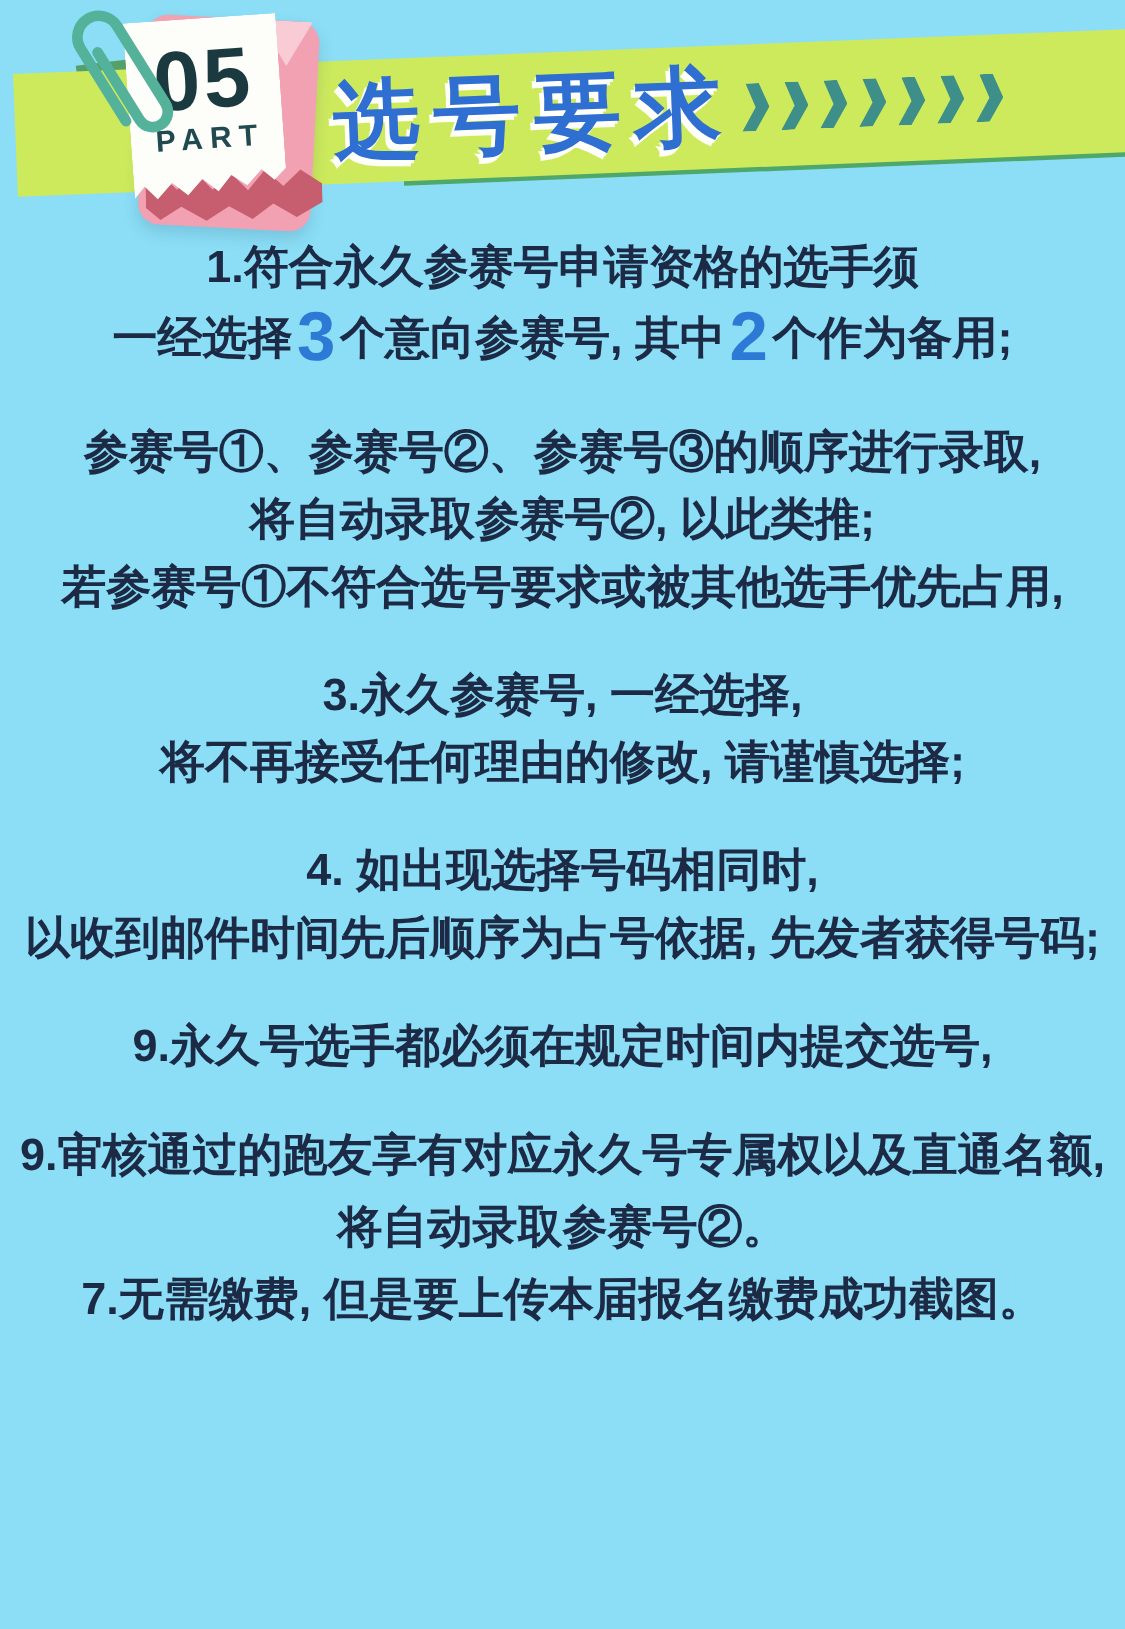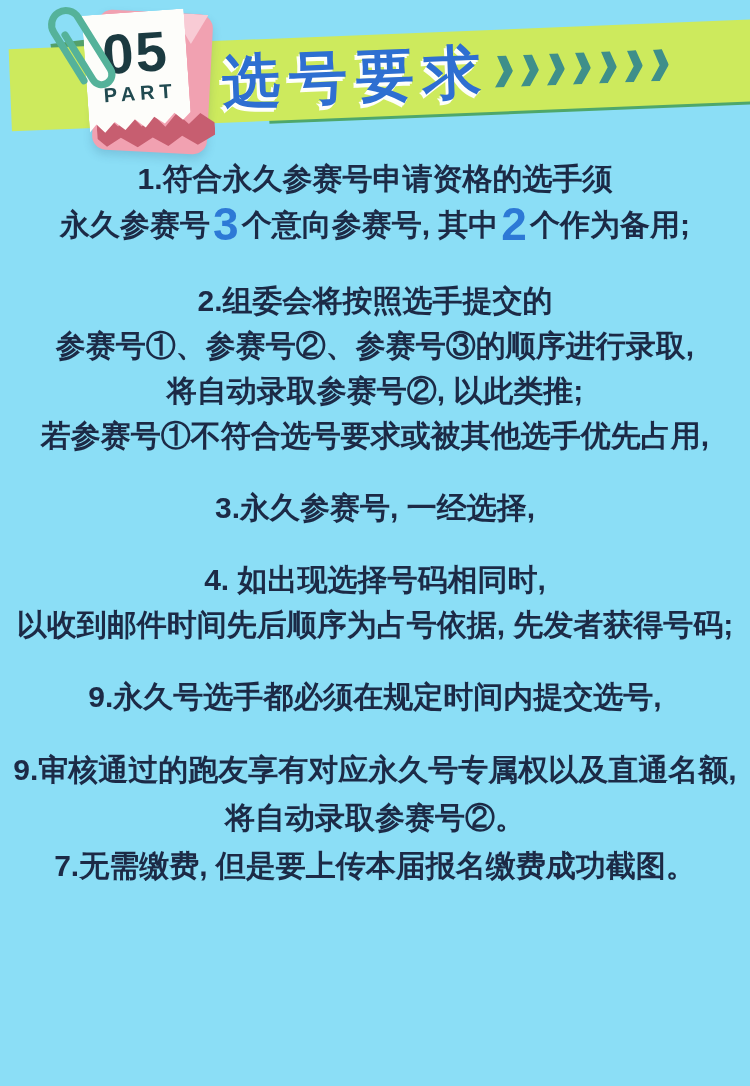--- a/index.html
+++ b/index.html
@@ -118,32 +118,32 @@
       <div class="part-label">PART</div>
     </div>
     <svg class="paperclip" viewBox="0 0 60 104">
       <path d="M16,80 V24 a14,14 0 0 1 28,0 V84 a10,10 0 0 1 -20,0 V32"></path>
     </svg>
   </header>
 
   <main class="content">
     <div class="block b1">
       <p>1.符合永久参赛号申请资格的选手须</p>
-      <p><span>永久参赛号</span><span class="big">3</span><span>个意向参赛号, 其中</span><span class="big">2</span><span>个作为备用;</span></p>
+      <p><span>一经选择</span><span class="big">3</span><span>个意向参赛号, 其中</span><span class="big">2</span><span>个作为备用;</span></p>
     </div>
 
     <div class="block">
-      <p>2.组委会将按照选手提交的</p>
       <p>参赛号①、参赛号②、参赛号③的顺序进行录取,</p>
       <p>将自动录取参赛号②, 以此类推;</p>
       <p>若参赛号①不符合选号要求或被其他选手优先占用,</p>
     </div>
 
     <div class="block">
       <p>3.永久参赛号, 一经选择,</p>
+      <p>将不再接受任何理由的修改, 请谨慎选择;</p>
     </div>
 
     <div class="block">
       <p>4. 如出现选择号码相同时,</p>
       <p>以收到邮件时间先后顺序为占号依据, 先发者获得号码;</p>
     </div>
 
     <div class="block">
       <p>9.永久号选手都必须在规定时间内提交选号,</p>
     </div>

